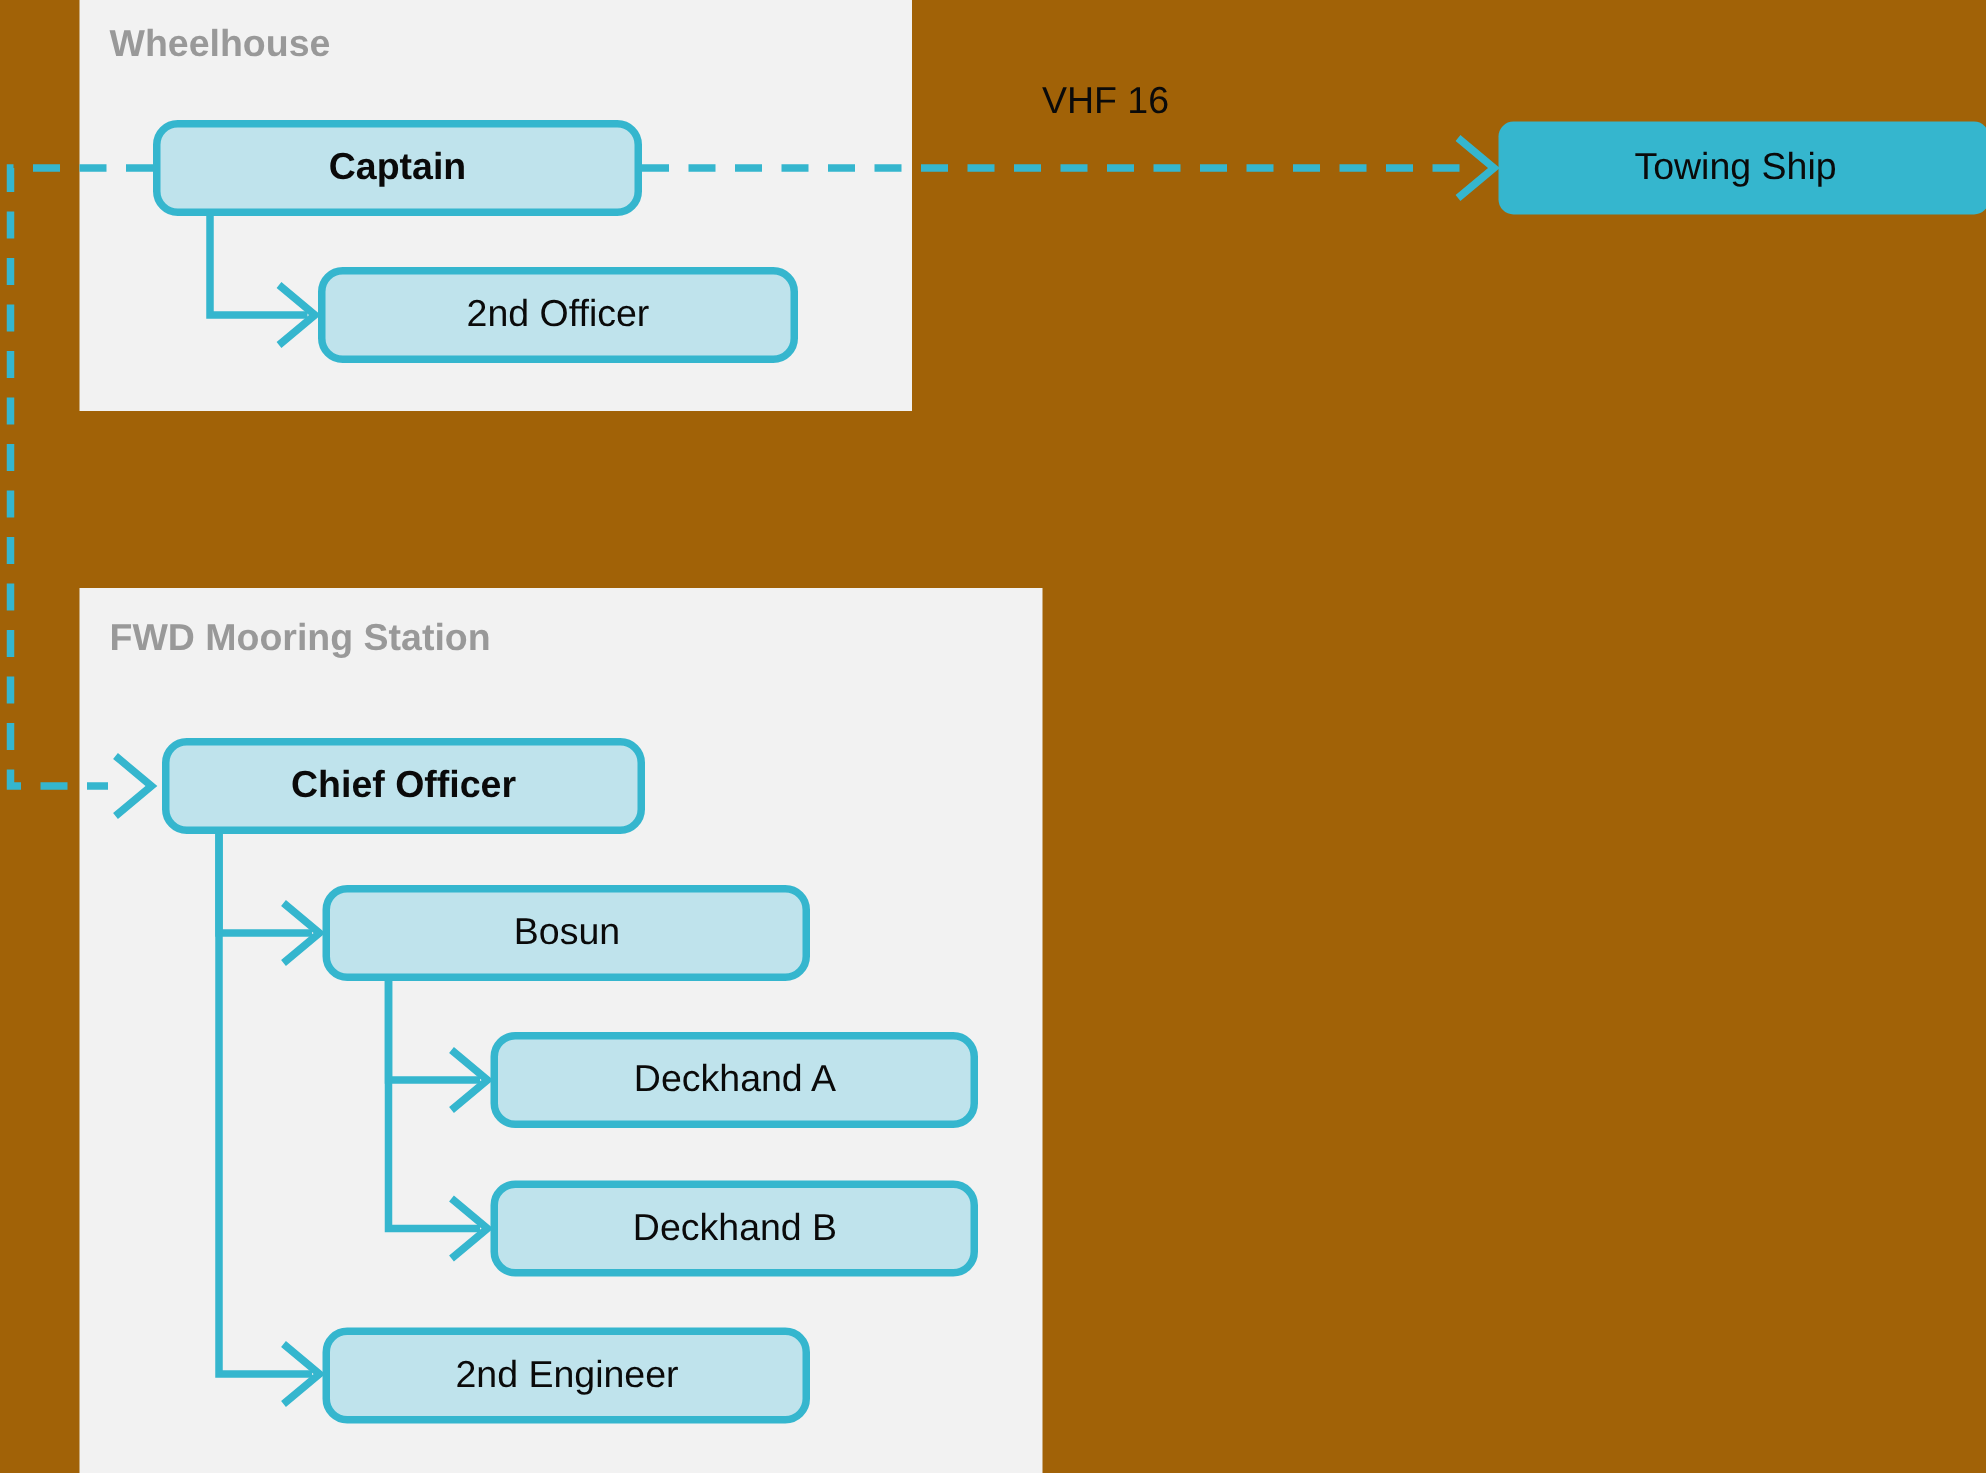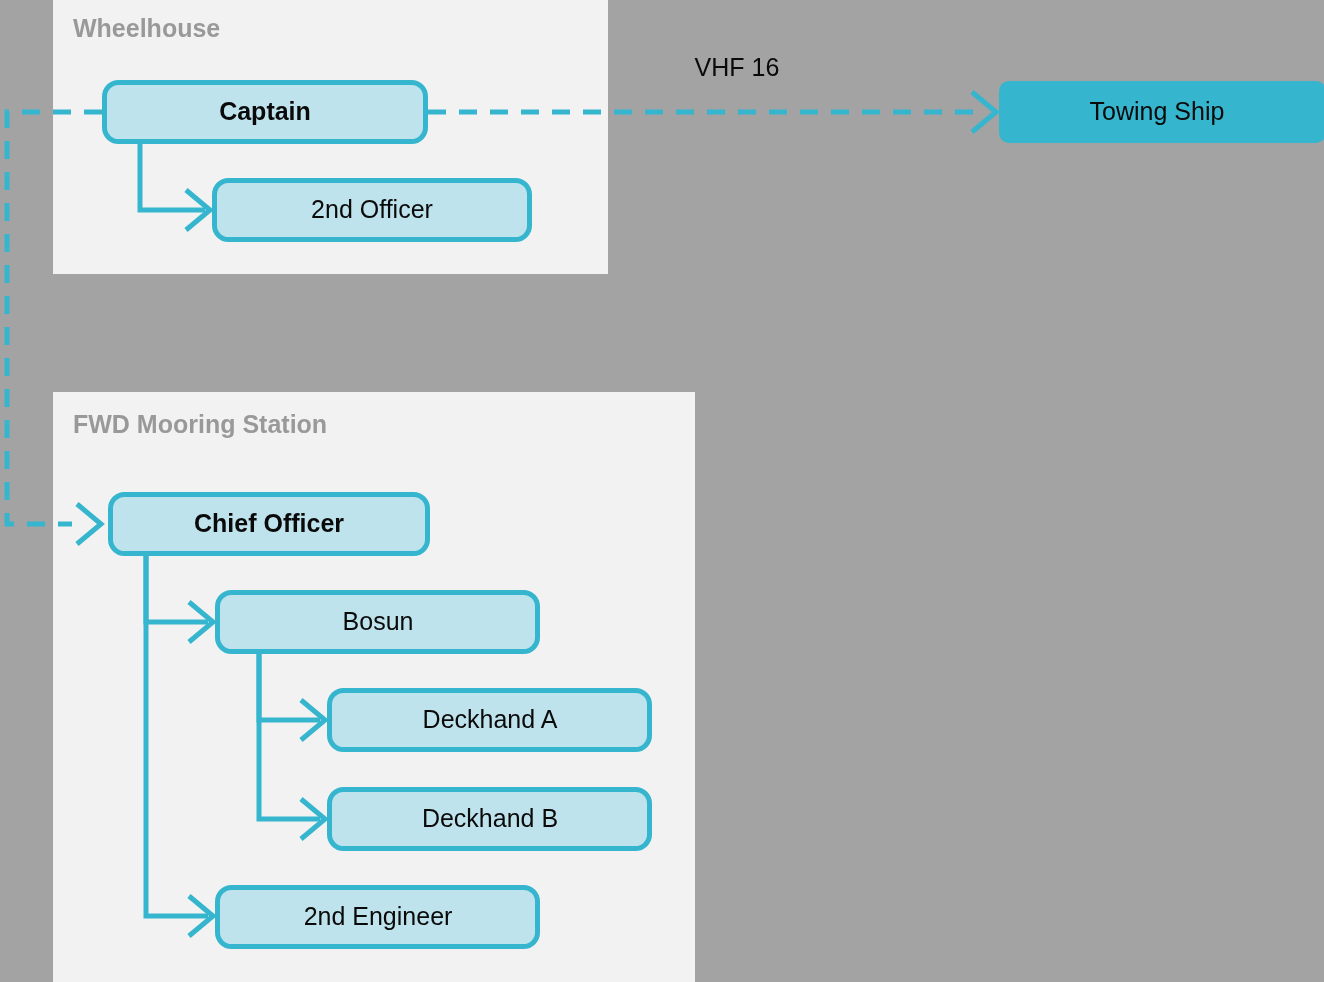--- a/index.html
+++ b/index.html
@@ -10,21 +10,21 @@
   body {
     width: 1324px;
     height: 982px;
     overflow: hidden;
     font-family: "Liberation Sans", sans-serif;
   }
   #diagram-root {
     position: relative;
     width: 1324px;
     height: 982px;
-    background: #a3a3a3;
+    background: #a16207;
   }
   svg.canvas {
     position: absolute;
     top: 0;
     left: 0;
     width: 1324px;
     height: 982px;
     display: block;
   }
   .group-rect {

